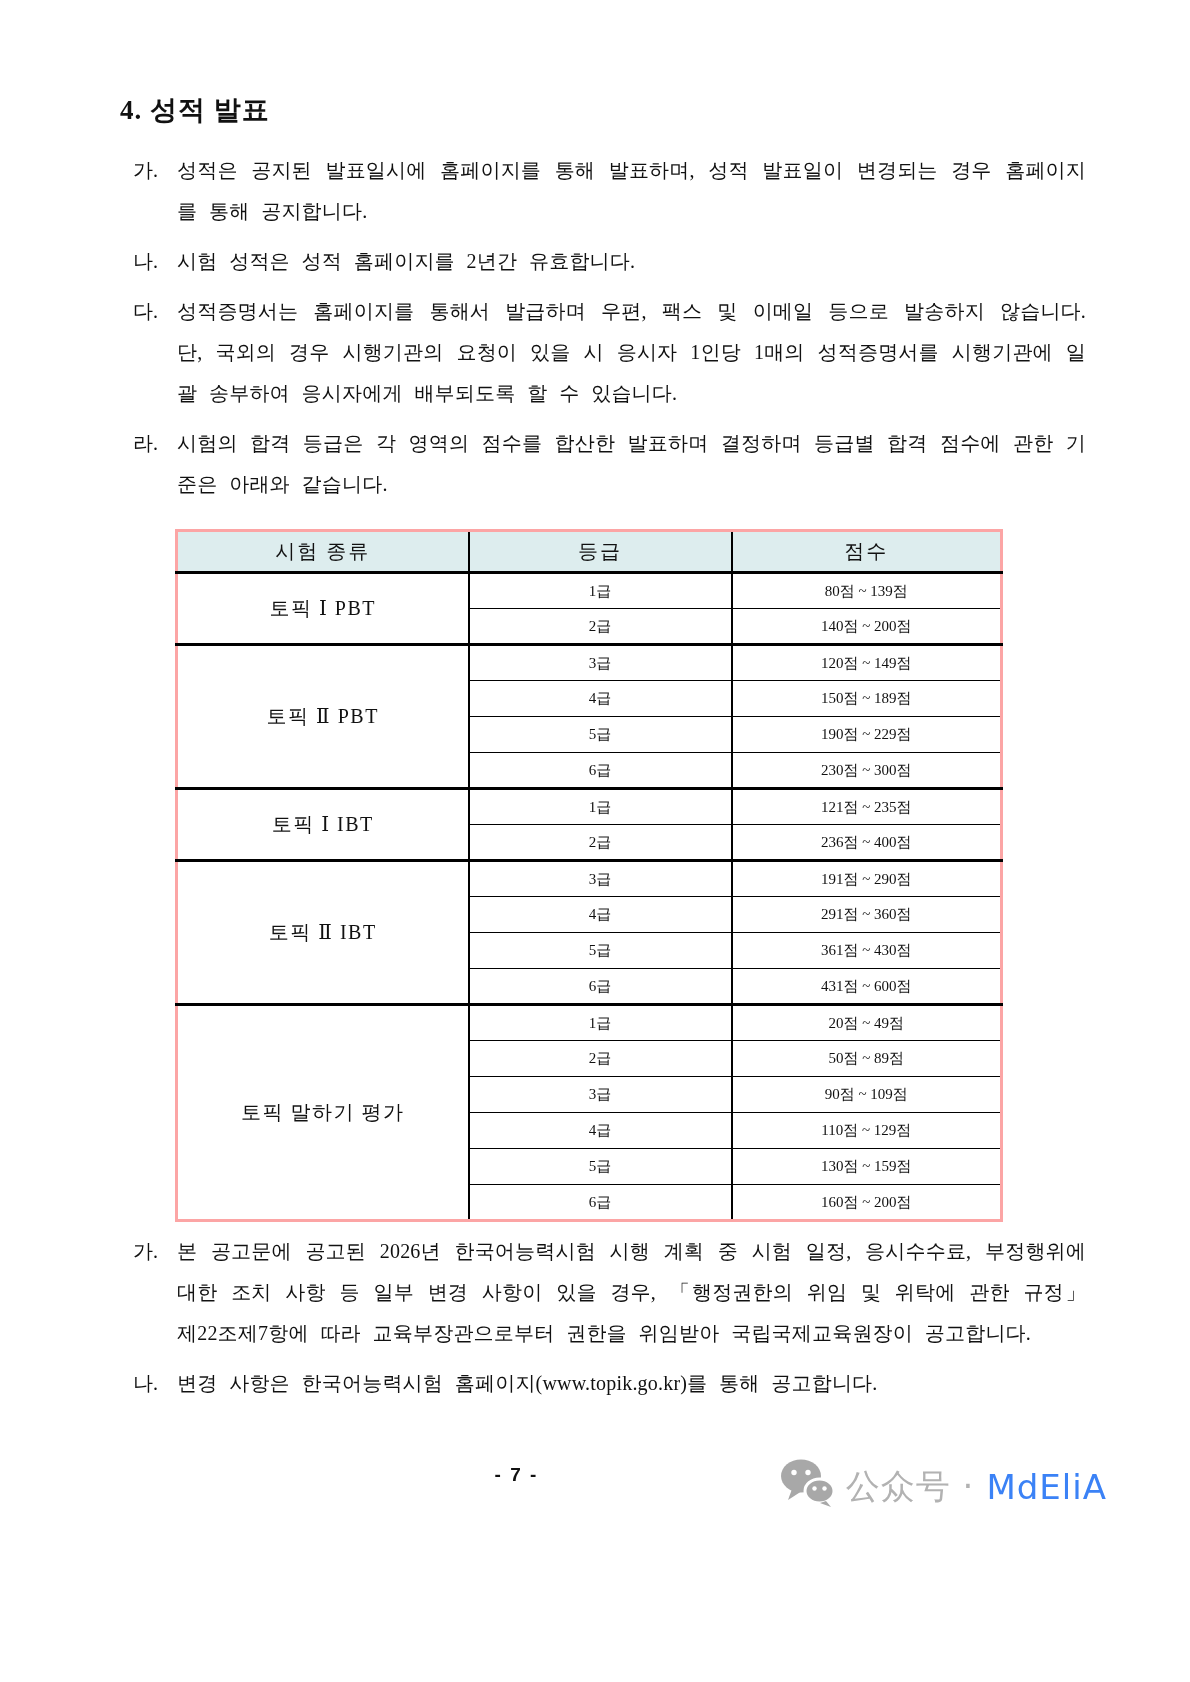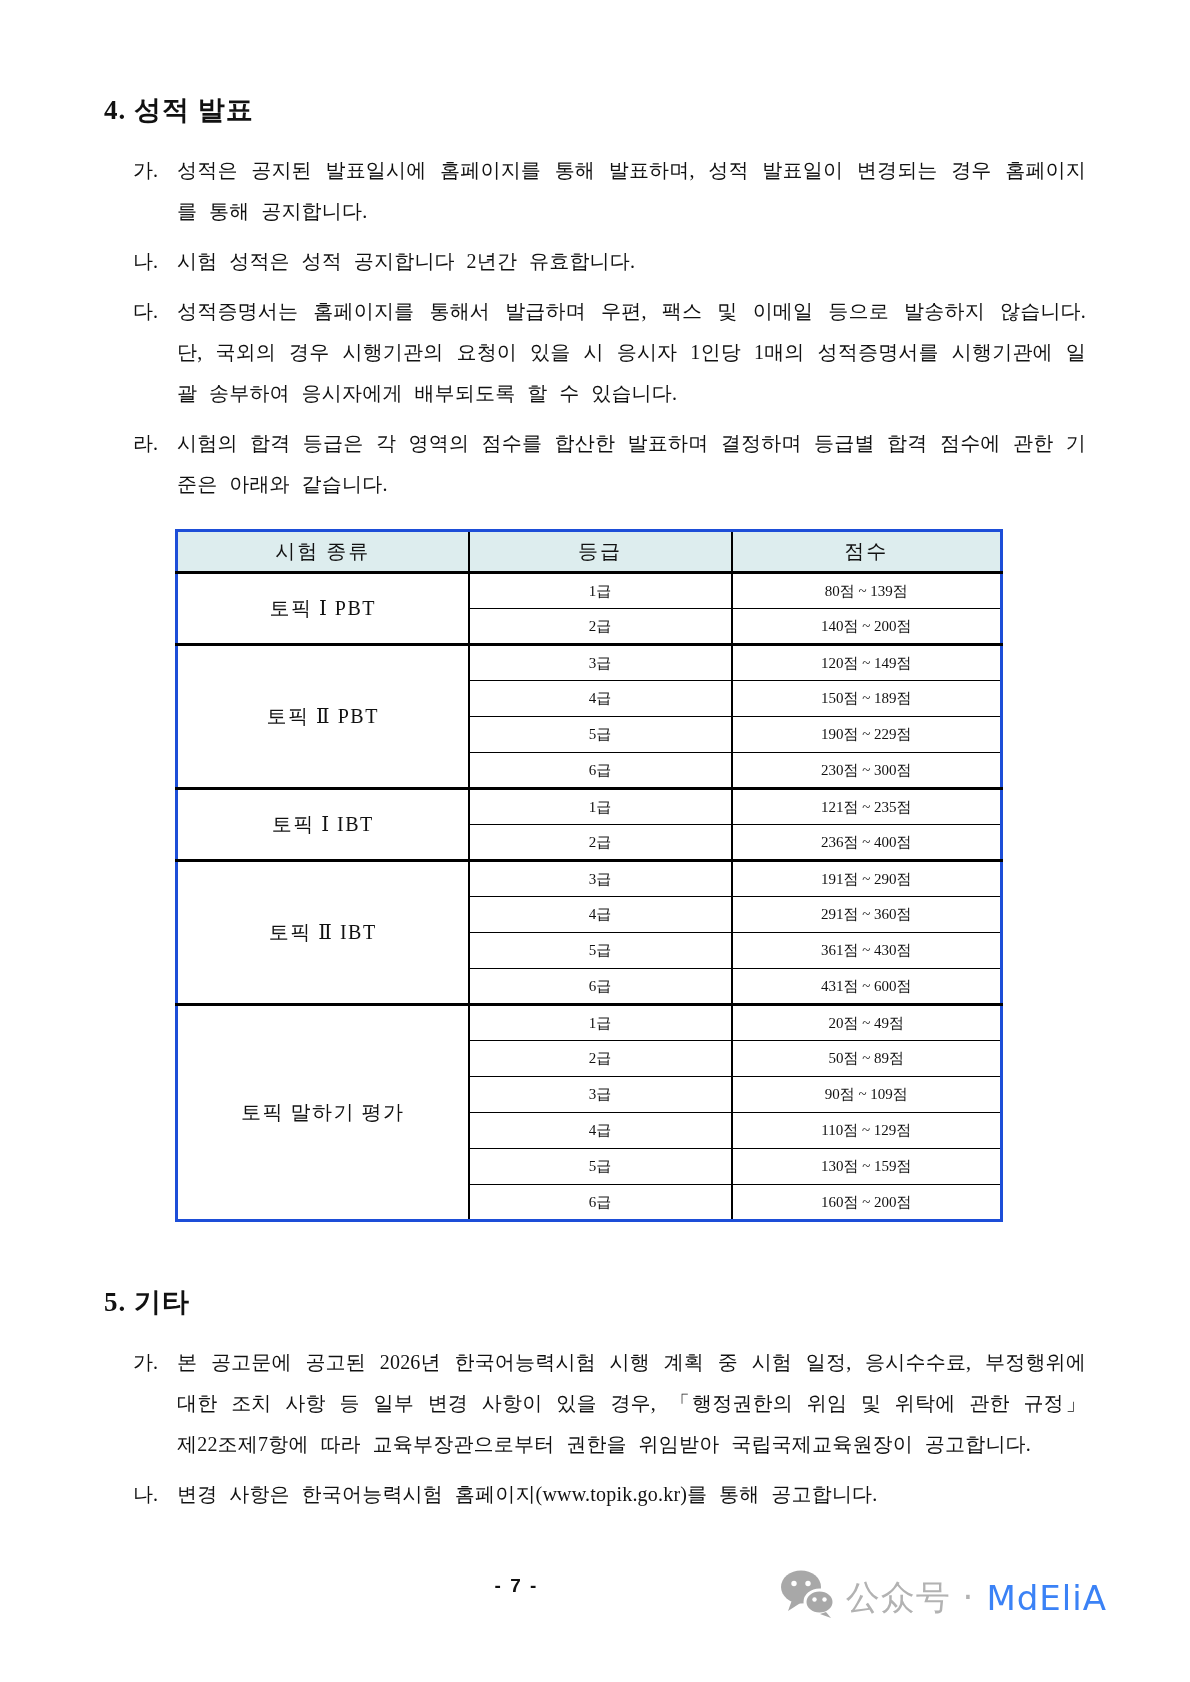--- a/index.html
+++ b/index.html
@@ -9,34 +9,34 @@
   *{box-sizing:border-box;}
   html,body{margin:0;padding:0;}
   body{
     width:1190px;height:1682px;background:#ffffff;
     font-family:"Liberation Serif","DejaVu Serif",serif;color:#111;
     overflow:hidden;
   }
   .page{width:1190px;height:1682px;position:relative;background:#fff;}
   .content{padding:92px 95px 0 104px;}
   .sec-title{
-    font-size:27px;font-weight:bold;margin:0 0 22px 0;letter-spacing:1px;
+    font-size:27px;font-weight:bold;margin:0 0 22px 16px;letter-spacing:1px;
   }
   .sec-title.second{margin-top:62px;}
   .items{margin:0;}
   .item{
     position:relative;padding-left:64px;margin-bottom:9px;
     font-size:20px;line-height:2.05;
   }
   .item .marker{position:absolute;left:29px;top:0;}
   .item p{margin:9px;text-align:justify;word-spacing:0.33em;letter-spacing:0.2px;}
 
   table.score-table{
     border-collapse:collapse;margin:24px 0 0 71px;
-    border:3px solid #1d4ed8;table-layout:fixed;
+    border:3px solid #fca5a5;table-layout:fixed;
   }
   .score-table col.c1{width:292px;}
   .score-table col.c2{width:263px;}
   .score-table col.c3{width:270px;}
   .score-table th{
     height:42px;background:var(--header-bg);
     font-size:20px;font-weight:normal;letter-spacing:2px;
     border:2px solid #000;border-bottom:3px solid #000;
     text-align:center;vertical-align:middle;
   }
@@ -74,21 +74,21 @@
 
     <h2 class="sec-title">4. 성적 발표</h2>
 
     <div class="items">
       <div class="item">
         <span class="marker">가.</span>
         <p>성적은 공지된 발표일시에 홈페이지를 통해 발표하며, 성적 발표일이 변경되는 경우 홈페이지를 통해 공지합니다.</p>
       </div>
       <div class="item">
         <span class="marker">나.</span>
-        <p>시험 성적은 성적 공지합니다 2년간 유효합니다.</p>
+        <p>시험 성적은 성적 홈페이지를 2년간 유효합니다.</p>
       </div>
       <div class="item">
         <span class="marker">다.</span>
         <p>성적증명서는 홈페이지를 통해서 발급하며 우편, 팩스 및 이메일 등으로 발송하지 않습니다. 단, 국외의 경우 시행기관의 요청이 있을 시 응시자 1인당 1매의 성적증명서를 시행기관에 일괄 송부하여 응시자에게 배부되도록 할 수 있습니다.</p>
       </div>
       <div class="item">
         <span class="marker">라.</span>
         <p>시험의 합격 등급은 각 영역의 점수를 합산한 발표하며 결정하며 등급별 합격 점수에 관한 기준은 아래와 같습니다.</p>
       </div>
     </div>
@@ -185,21 +185,20 @@
           <td>5급</td>
           <td>130점 ~ 159점</td>
         </tr>
         <tr>
           <td>6급</td>
           <td>160점 ~ 200점</td>
         </tr>
       </tbody>
     </table>
 
-    <h2 class="sec-title second">5. 기타</h2>
 
     <div class="items">
       <div class="item">
         <span class="marker">가.</span>
         <p>본 공고문에 공고된 2026년 한국어능력시험 시행 계획 중 시험 일정, 응시수수료, 부정행위에 대한 조치 사항 등 일부 변경 사항이 있을 경우, 「행정권한의 위임 및 위탁에 관한 규정」 제22조제7항에 따라 교육부장관으로부터 권한을 위임받아 국립국제교육원장이 공고합니다.</p>
       </div>
       <div class="item">
         <span class="marker">나.</span>
         <p>변경 사항은 한국어능력시험 홈페이지(www.topik.go.kr)를 통해 공고합니다.</p>
       </div>

